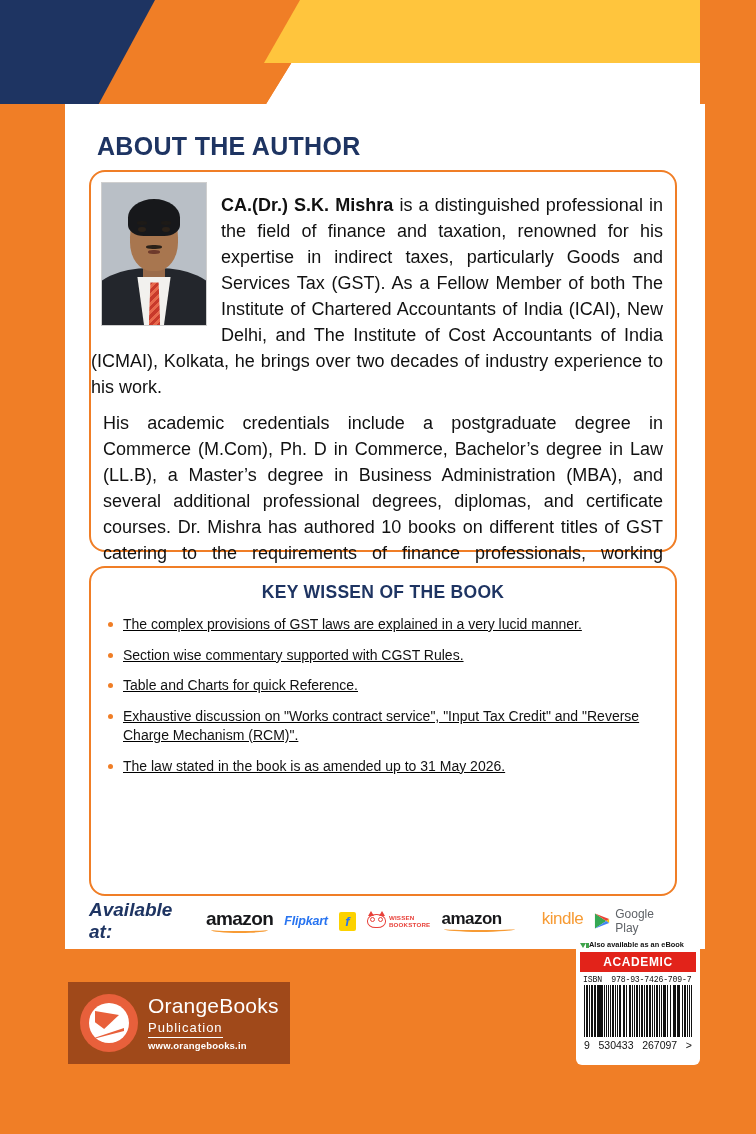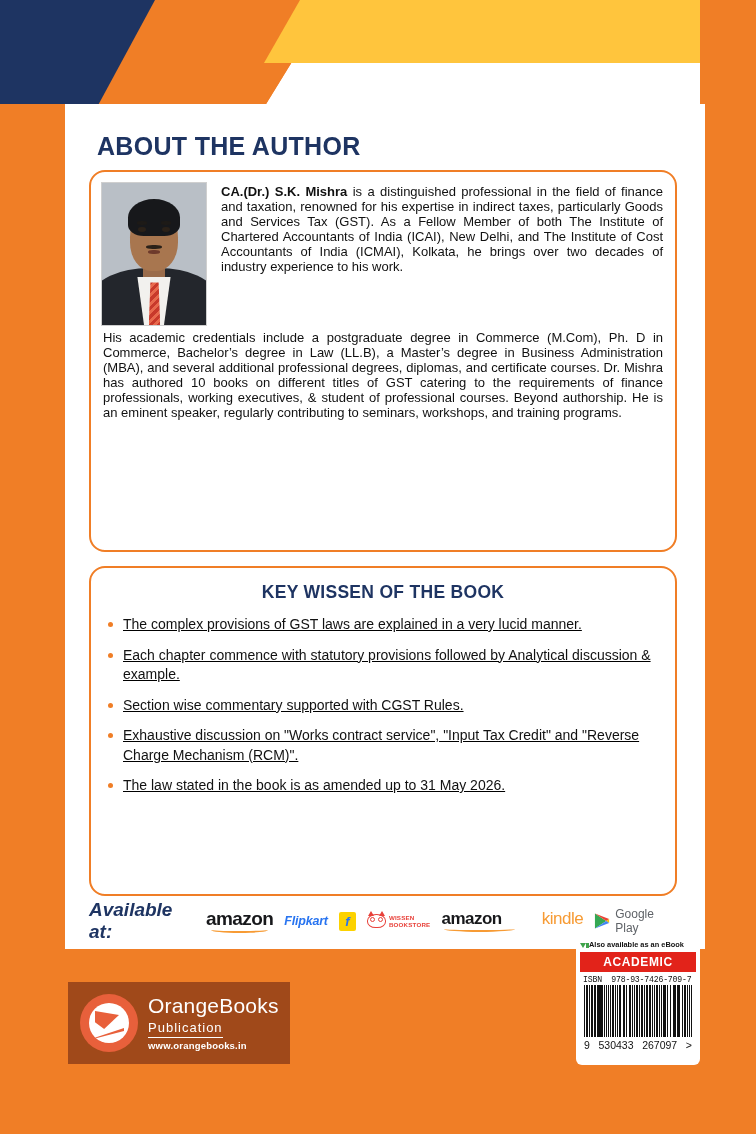--- a/index.html
+++ b/index.html
@@ -82,26 +82,27 @@
   .ph-eye { position:absolute; top:31%; width:7%; height:3.5%; background:#2b2118; border-radius:50%; }
   .ph-eye.l { left:35%; }
   .ph-eye.r { left:58%; }
   .ph-brow { position:absolute; top:27%; width:9%; height:2.5%; background:#1d1a17; border-radius:40%; }
   .ph-brow.l { left:34%; }
   .ph-brow.r { left:57%; }
   .ph-mouth { position:absolute; left:44%; top:47%; width:12%; height:3%; background:#6d3a2c; border-radius:40%; }
   .ph-stache { position:absolute; left:42%; top:43.5%; width:16%; height:3%; background:#2a2119; border-radius:40%; }
 
   .bio-text {
-    font-size:13px;
-    line-height:15px;
+    font-size:18px;
+    line-height:26px;
     color:#111;
     text-align:justify;
     text-justify:inter-word;
     hyphens:none;
+    margin-top:8px;
   }
   #bio-p1 { padding:12px 12px 0 0; }
   #bio-p1 b { font-weight:bold; }
   #bio-p2 { clear:both; padding:2px 12px 0 12px; }
 
   
   #feature-heading {
     text-align:center;
     font-size:17.5px;
     padding-top:14px;
@@ -274,22 +275,22 @@
 
     <p id="bio-p1" class="bio-text"><b>CA.(Dr.) S.K. Mishra</b><span> is a distinguished professional in the field of finance and taxation, renowned for his expertise in indirect taxes, particularly Goods and Services Tax (GST). As a Fellow Member of both The Institute of Chartered Accountants of India (ICAI), New Delhi, and The Institute of Cost Accountants of India (ICMAI), Kolkata, he brings over two decades of industry experience to his work.</span></p>
 
     <p id="bio-p2" class="bio-text">His academic credentials include a postgraduate degree in Commerce (M.Com), Ph. D in Commerce, Bachelor’s degree in Law (LL.B), a Master’s degree in Business Administration (MBA), and several additional professional degrees, diplomas, and certificate courses. Dr. Mishra has authored 10 books on different titles of GST catering to the requirements of finance professionals, working executives, &amp; student of professional courses. Beyond authorship. He is an eminent speaker, regularly contributing to seminars, workshops, and training programs.</p>
   </div>
 
   <div id="feature-box" class="outline-box">
     <div id="feature-heading" class="section-title">KEY WISSEN OF THE BOOK</div>
     <ul id="feature-list">
       <li>The complex provisions of GST laws are explained in a very lucid manner.</li>
-      <li>Each chapter commence with statutory provisions followed by Analytical discussion &amp; example.</li>
       <li>Section wise commentary supported with CGST Rules.</li>
+      <li>Table and Charts for quick Reference.</li>
       <li>Exhaustive discussion on "Works contract service", "Input Tax Credit" and "Reverse Charge Mechanism (RCM)".</li>
       <li>The law stated in the book is as amended up to 31 May 2026.</li>
     </ul>
   </div>
 
   <div id="available-row">
     <span id="available-label">Available at:</span>
 
     <span class="logo-amazon"><span>amazon</span><span class="smile"></span></span>
 

